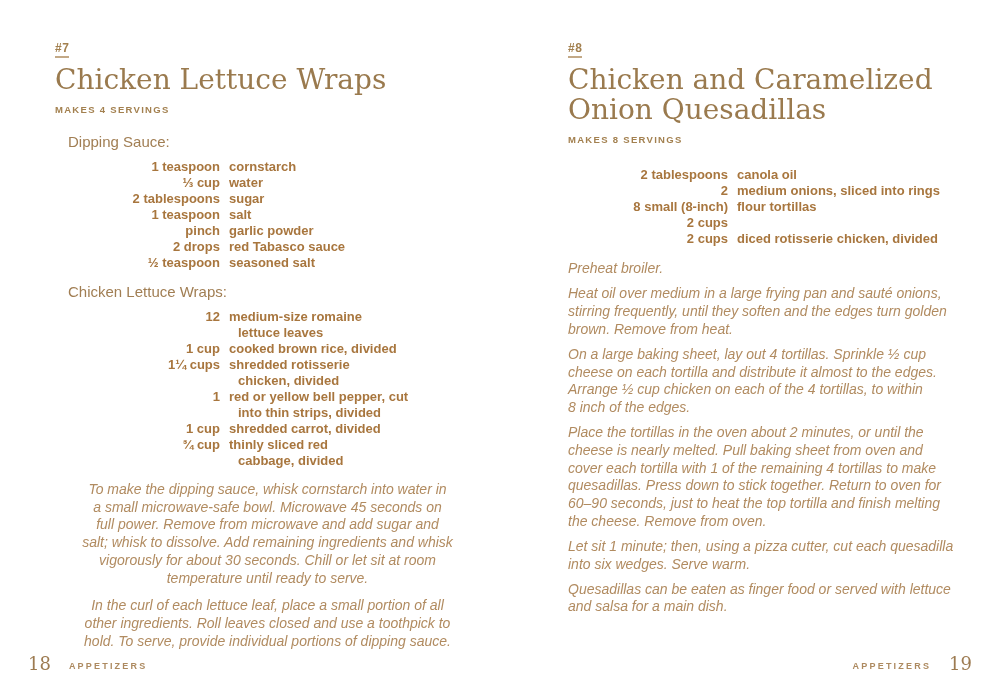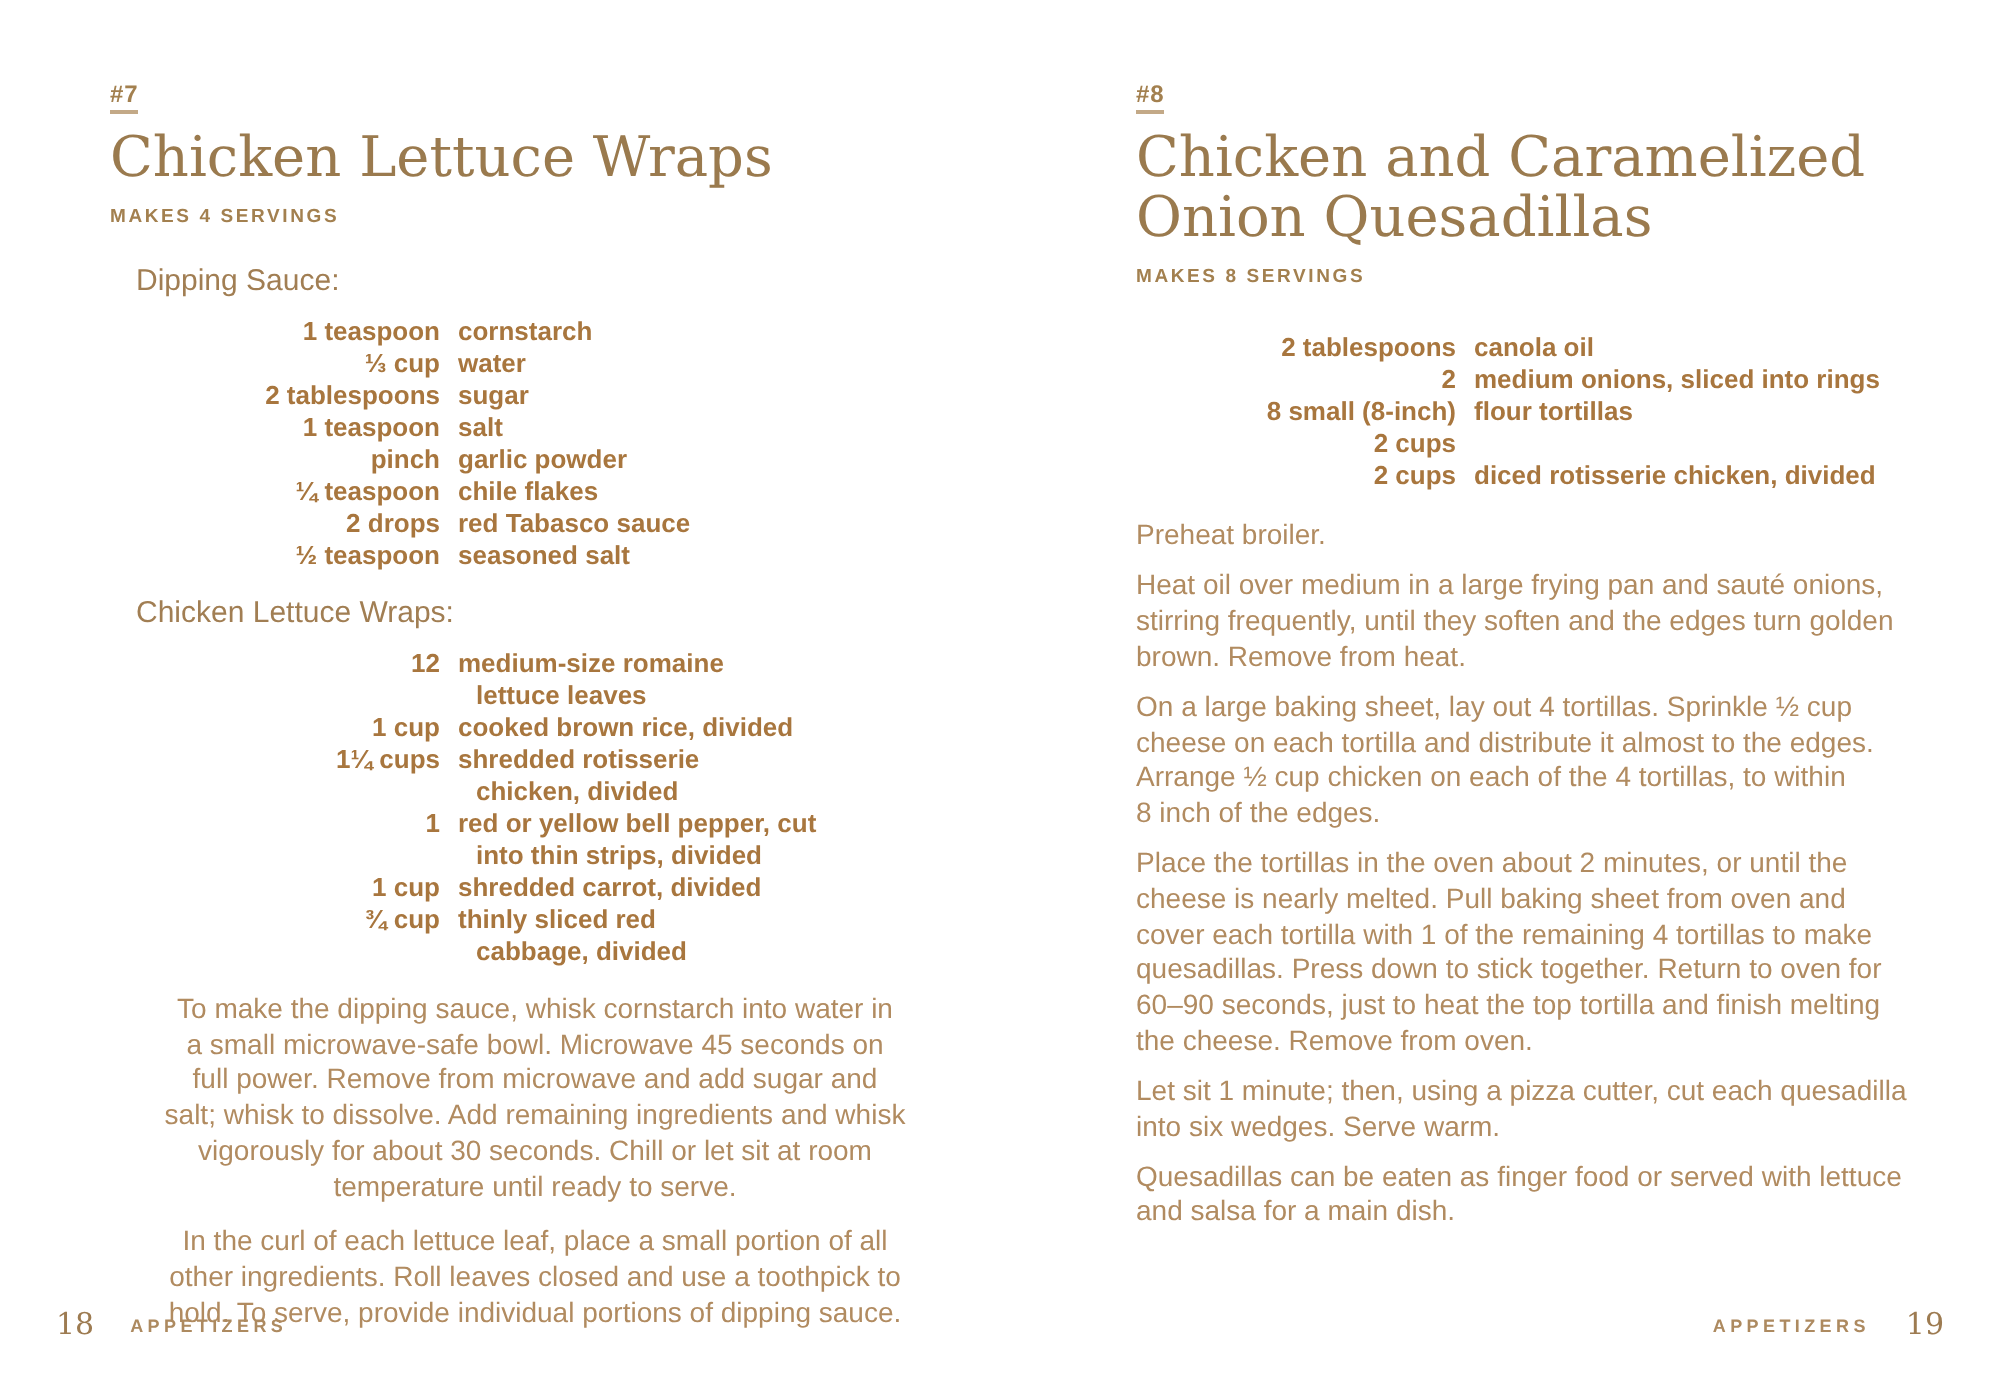--- a/index.html
+++ b/index.html
@@ -61,34 +61,35 @@
   }
   .cont { padding-left:9px; }
   .cont:empty { display:none; }
 
   .paragraphs { margin-top:13px; }
   .body-p {
     font-size:14px; line-height:17.7px;
     color:#b18b60;
     white-space:pre-line;
     margin-bottom:7.5px;
+    font-style:italic;
   }
   .paragraphs-l { margin-top:12px; }
   .paragraphs-l .body-p { margin-bottom:10px;text-align:center; }
 
   .footer {
     position:absolute; top:652px;
     font-size:9px; font-weight:bold; letter-spacing:2.2px;
     color:#ad8a60;
   }
   .footer-left  { left:28px; }
   .footer-right { right:28px; text-align:center; }
   .page-num {
     font-family:"DejaVu Serif", serif;
-    font-size:15px; font-weight:normal; letter-spacing:0;
+    font-size:18px; font-weight:normal; letter-spacing:0;
     color:#9d7b51;
     position:relative; top:1px;
   }
   .footer-left  .page-num { margin-right:18px; }
   .footer-right .page-num { margin-left:18px; }
 </style>
 </head>
 <body>
 
 <div class="page page-left">
@@ -133,27 +134,20 @@
         </div>
 
         <div class="ing-row">
           <div class="amount">pinch</div>
           <div class="name-block">
             <div class="name">garlic powder</div>
 
           </div>
         </div>
 
-        <div class="ing-row">
-          <div class="amount">¼ teaspoon</div>
-          <div class="name-block">
-            <div class="name">chile flakes</div>
-
-          </div>
-        </div>
 
         <div class="ing-row">
           <div class="amount">2 drops</div>
           <div class="name-block">
             <div class="name">red Tabasco sauce</div>
 
           </div>
         </div>
 
         <div class="ing-row">

